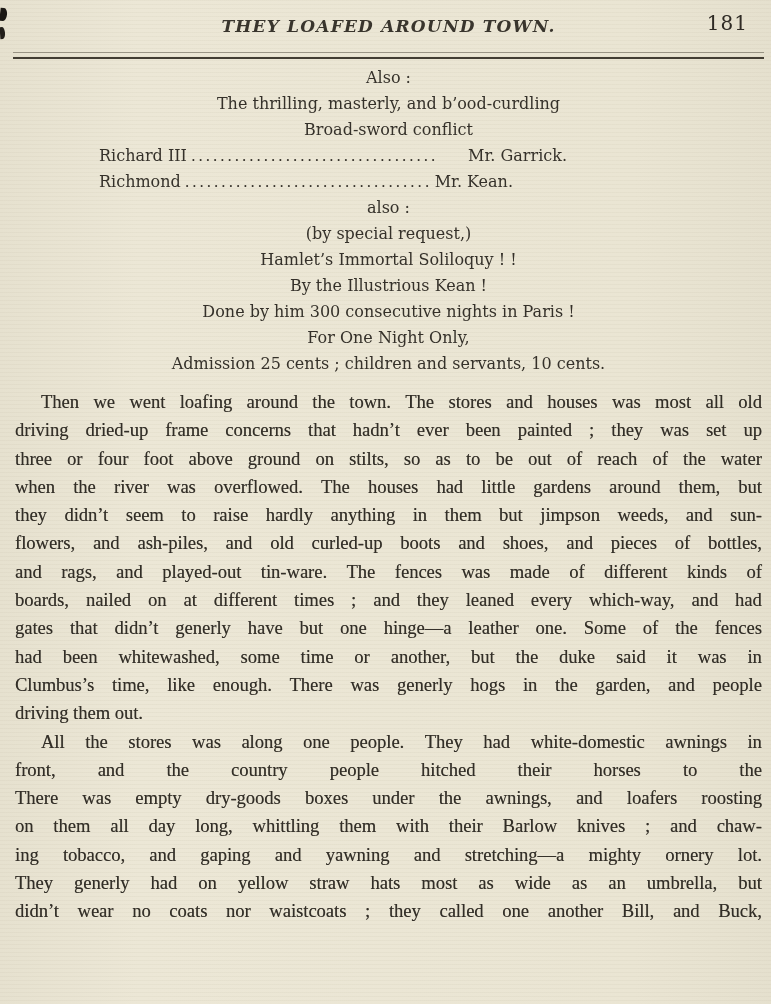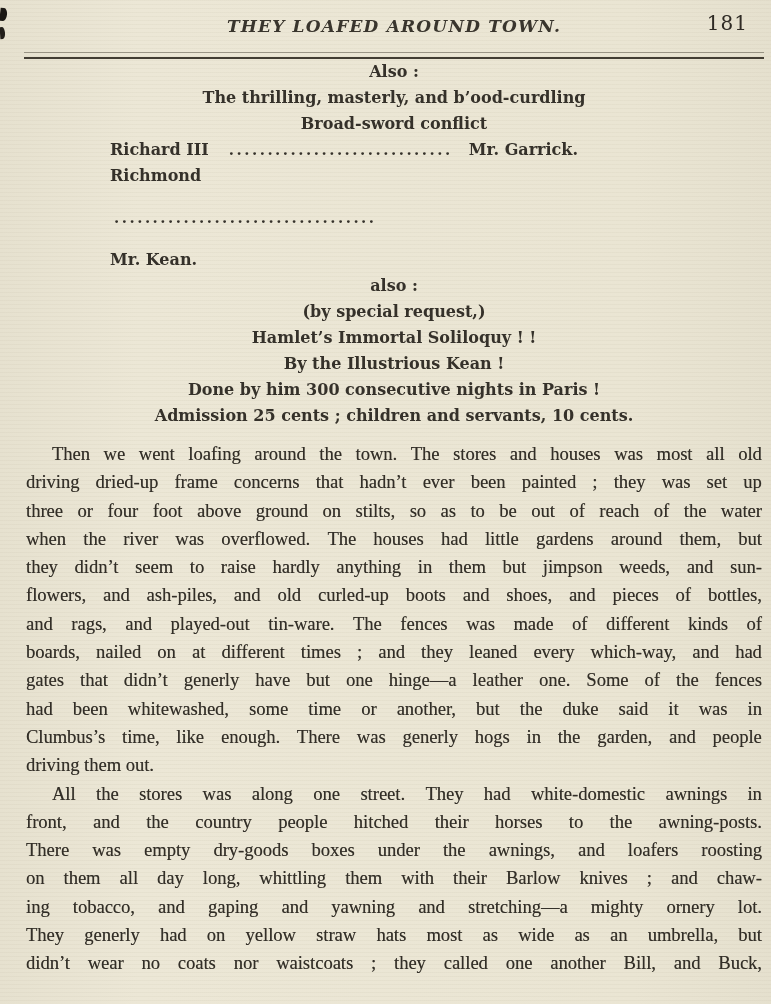--- a/index.html
+++ b/index.html
@@ -6,21 +6,21 @@
   body {
     width: 771px; height: 1004px;
     font-family: "DejaVu Serif", "Liberation Serif", serif;
     background: #eae5d4;
   }
   .page {
     position: relative;
     width: 771px; height: 1004px;
     overflow: hidden;
     box-sizing: border-box;
-    padding: 10px 9px 0 26px;
+    padding: 10px 9px 0 15px;
     color: #332f28;
     background:
       repeating-linear-gradient(180deg, rgba(140,128,100,0.055) 0 1px, rgba(0,0,0,0) 1px 4px),
       linear-gradient(90deg, #e6e1cf, #ece7d6 18%, #eae5d3 82%, #e5e0ce),
       #eae5d4;
   }
   
   .edge-mark-a {
     position: absolute; left: 0; top: 8px; width: 7px; height: 13px;
     background: #1b1814; border-radius: 0 70% 70% 0; transform: rotate(6deg);
@@ -38,27 +38,27 @@
   }
   .page-number {
     position: absolute; right: 14px; top: 1px;
     font-size: 20px; color: #2f2b25; letter-spacing: 1px;
   }
   .head-rule {
     height: 4px; margin: 6px -2px 0 -2px;
     border-top: 1px solid rgba(62,57,47,0.45);
     border-bottom: 2px solid #423d33;
   }
-  .playbill { font-size: 16px; line-height: 26px; color: #35312a; font-weight: bold; }
+  .playbill { margin-top: 6px; font-size: 16px; line-height: 26px; color: #35312a; }
   .pb-line { text-align: center; white-space: nowrap; }
   .cast-row {
-    display: flex; align-items: flex-start;
-    width: 468px; margin-left: 84px; white-space: nowrap; gap: 16px;
-  }
-  .cast-row.row-1 { width: 414px; flex-direction: column; }
+    display: flex; align-items: center;
+    width: 468px; margin-left: 84px; white-space: nowrap;
+  }
+  .cast-row.row-1 { width: 414px; }
   .cast-role { flex: 0 0 auto; }
   .cast-leader {
     flex: 1 1 auto; overflow: hidden; white-space: nowrap;
     letter-spacing: 2.5px; padding: 0 4px; font-size: 15px;
   }
   .cast-actor { flex: 0 0 auto; }
   .body-text {
     margin-top: 11px;
     font-size: 18.5px; line-height: 28.3px;
     color: #322e27;
@@ -99,20 +99,21 @@
           <span class="cast-leader">..................................</span>
           <span class="cast-actor">Mr. Kean.</span>
         </div>
       </div>
     <div id="playbill-bottom">
         <div class="pb-line">also :</div>
         <div class="pb-line">(by special request,)</div>
         <div class="pb-line">Hamlet’s Immortal Soliloquy ! !</div>
         <div class="pb-line">By the Illustrious Kean !</div>
         <div class="pb-line">Done by him 300 consecutive nights in Paris !</div>
+        <div class="pb-line">For One Night Only,</div>
         <div class="pb-line">Admission 25 cents ; children and servants, 10 cents.</div>
       </div>
   </section>
 
   <section class="body-text" id="body-text">
       <div class="bline jline indent">
         <span>Then</span>
         <span>we</span>
         <span>went</span>
         <span>loafing</span>
@@ -289,39 +290,38 @@
         <span>people</span>
       </div>
       <div class="bline">driving them out.</div>
       <div class="bline jline indent">
         <span>All</span>
         <span>the</span>
         <span>stores</span>
         <span>was</span>
         <span>along</span>
         <span>one</span>
-        <span>street.</span>
+        <span>people.</span>
         <span>They</span>
         <span>had</span>
         <span>white-domestic</span>
         <span>awnings</span>
         <span>in</span>
       </div>
       <div class="bline jline">
         <span>front,</span>
         <span>and</span>
         <span>the</span>
         <span>country</span>
         <span>people</span>
         <span>hitched</span>
         <span>their</span>
         <span>horses</span>
         <span>to</span>
         <span>the</span>
-        <span>awning-posts.</span>
       </div>
       <div class="bline jline">
         <span>There</span>
         <span>was</span>
         <span>empty</span>
         <span>dry-goods</span>
         <span>boxes</span>
         <span>under</span>
         <span>the</span>
         <span>awnings,</span>

